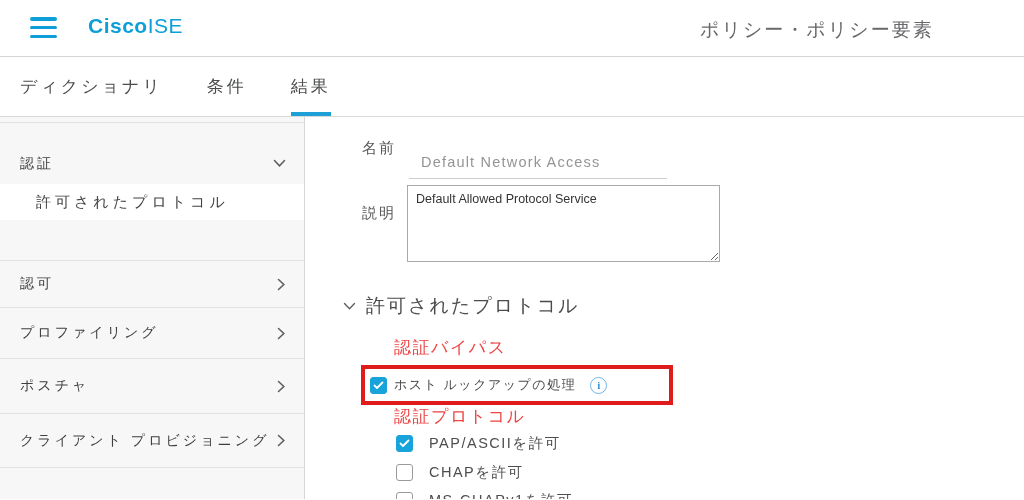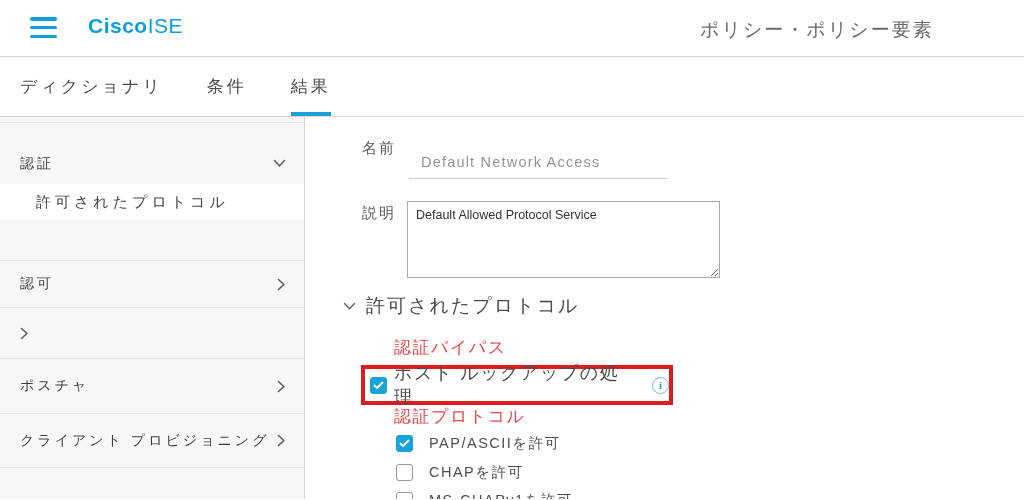--- a/index.html
+++ b/index.html
@@ -40,41 +40,41 @@
   .chev { flex:none; }
   .chev svg { display:block; }
 
   
   .main { position:relative; flex:1; background:#fff; overflow:hidden; }
   .fld-label { position:absolute; font-size:15px; color:#595959; letter-spacing:2px; }
   .name-input { position:absolute; left:104px; top:30px; width:258px; height:32px;
                 border:none; border-bottom:1px solid #cdcdcd; background:transparent;
                 font-family:inherit; font-size:14.5px; color:#949494; letter-spacing:1.2px;
                 padding:0 0 2px 12px; outline:none; }
-  .desc-area { position:absolute; left:102px; top:84px; width:313px; height:77px;
+  .desc-area { position:absolute; left:102px; top:68px; width:313px; height:77px;
                border:1px solid #a9a9a9; font-family:inherit; font-size:12.5px; color:#333;
                padding:5px 8px; resize:both; outline:none; line-height:1.3; }
 
   .collapse-hdr { position:absolute; left:38px; top:176px; display:flex; align-items:center;
                   gap:10px; cursor:pointer; }
   .collapse-hdr .txt { font-size:19px; color:#4b4b4c; letter-spacing:2px; }
   .sub-hdr { position:absolute; font-size:17px; color:#ef4444; letter-spacing:1.5px; }
 
   .chkrow { position:absolute; display:flex; align-items:center; gap:16px; }
   .chkrow .lbl { font-size:14.5px; color:#4e4e50; letter-spacing:1.5px; cursor:default; }
   .cb { width:17px; height:17px; border-radius:3px; flex:none; cursor:pointer;
         display:flex; align-items:center; justify-content:center; }
   .cb.unchecked { background:#fff; border:1px solid #9a9a9a; }
   .cb.checked { background:#18a3da; border:1px solid #18a3da; }
   .cb svg { display:block; }
 
   .red-box { position:absolute; left:56px; top:248px; width:312px; height:40px;
              border:4px solid #e01b1b; display:flex; align-items:center; padding-left:5px; }
   .red-box .chkrow-inner { display:flex; align-items:center; gap:7px; }
-  .red-box .lbl { font-size:18px; color:#4c4c4e; letter-spacing:1.5px; }
+  .red-box .lbl { font-size:13px; color:#4c4c4e; letter-spacing:1.5px; }
 
   .info-icon { width:17px; height:17px; border-radius:50%; border:1.5px solid #6fb5e5;
                color:#2f9bd6; font-size:11px; font-weight:700; font-family:"Liberation Serif","DejaVu Serif",serif;
                display:flex; align-items:center; justify-content:center; margin-left:7px;
                cursor:pointer; flex:none; }
 </style>
 </head>
 <body>
 
 <div class="header">
@@ -116,20 +116,21 @@
     <div class="sb-row sb-sec" style="height:47px">
       <span class="lbl">認可</span>
       <span class="chev">
         <svg width="9" height="13" viewBox="0 0 9 13">
             <path d="M1.5 1.5 L6.8 6.5 L1.5 11.5" fill="none" stroke="#5f6062" stroke-width="1.6" stroke-linecap="round"></path>
           </svg>
       </span>
     </div>
 
     <div class="sb-row sb-sec">
+      <span class="lbl">プロファイリング</span>
       <span class="chev">
         <svg width="9" height="13" viewBox="0 0 9 13">
             <path d="M1.5 1.5 L6.8 6.5 L1.5 11.5" fill="none" stroke="#5f6062" stroke-width="1.6" stroke-linecap="round"></path>
           </svg>
       </span>
     </div>
 
     <div class="sb-row sb-sec" style="height:55px">
       <span class="lbl">ポスチャ</span>
       <span class="chev">

